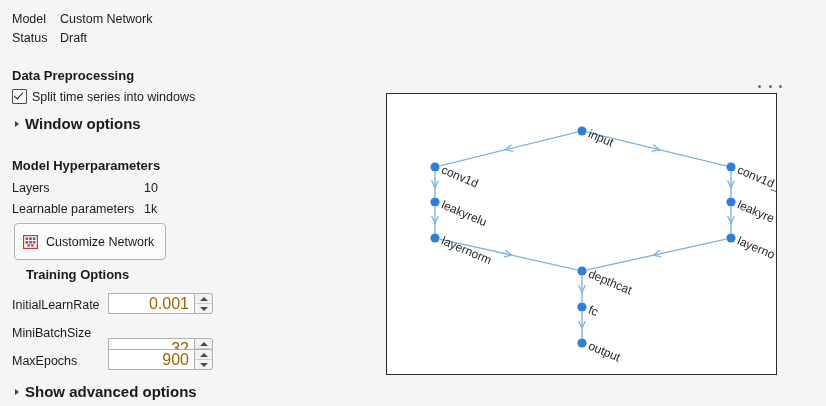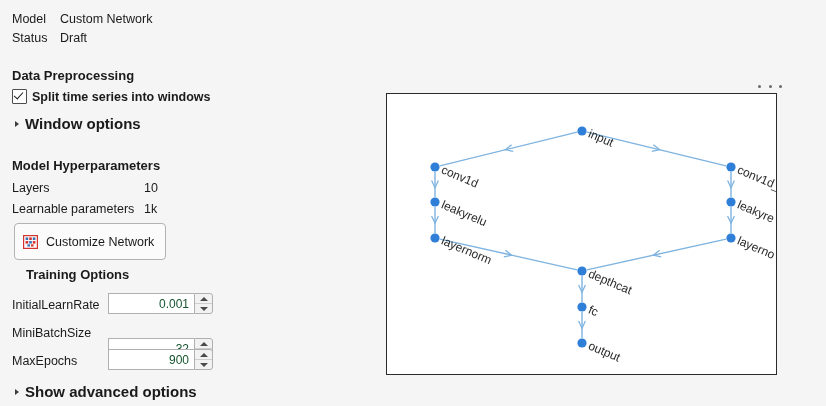--- a/index.html
+++ b/index.html
@@ -53,21 +53,21 @@
   .btn-label{font-size:12.5px;}
 
   
   .numfield{
     position:absolute;height:21px;display:flex;align-items:stretch;
     box-sizing:border-box;
   }
   .numfield .inp{
     width:86px;background:#fff;border:1px solid #b0b0b0;border-right:none;
     box-sizing:border-box;display:flex;align-items:center;justify-content:flex-end;
-    padding-right:5px;font-size:12px;color:#14532d;
+    padding-right:5px;font-size:16px;color:#a16207;
   }
   .numfield .spin{
     width:19px;border:1px solid #b0b0b0;background:#f2f2f2;
     box-sizing:border-box;display:flex;flex-direction:column;
     border-radius:0 3px 3px 0;
   }
   .numfield .spin div{
     flex:1;display:flex;align-items:center;justify-content:center;cursor:default;
   }
   .numfield .spin div:first-child{border-bottom:1px solid #cfcfcf;}
@@ -92,21 +92,21 @@
 
 <div class="panel-left">
 
   <span class="kv-key" style="left:12px;top:12px;">Model</span>
   <span class="kv-val" style="left:60px;top:12px;">Custom Network</span>
   <span class="kv-key" style="left:12px;top:31px;font-weight:normal;">Status</span>
   <span class="kv-val" style="left:60px;top:31px;text-align:center;">Draft</span>
 
   <span class="row section-title" style="left:12px;top:68px;">Data Preprocessing</span>
 
-  <div class="cbox-wrap" style="left:12px;top:89px;font-weight:bold;">
+  <div class="cbox-wrap" style="left:12px;top:89px;">
     <span class="cbox"></span>
     <span class="cbox-label">Split time series into windows</span>
   </div>
 
   <div class="expander" style="left:15px;top:115px;">
     <span class="tri"></span>
     <span class="expander-label">Window options</span>
   </div>
 
   <span class="row section-title" style="left:12px;top:158px;">Model Hyperparameters</span>

